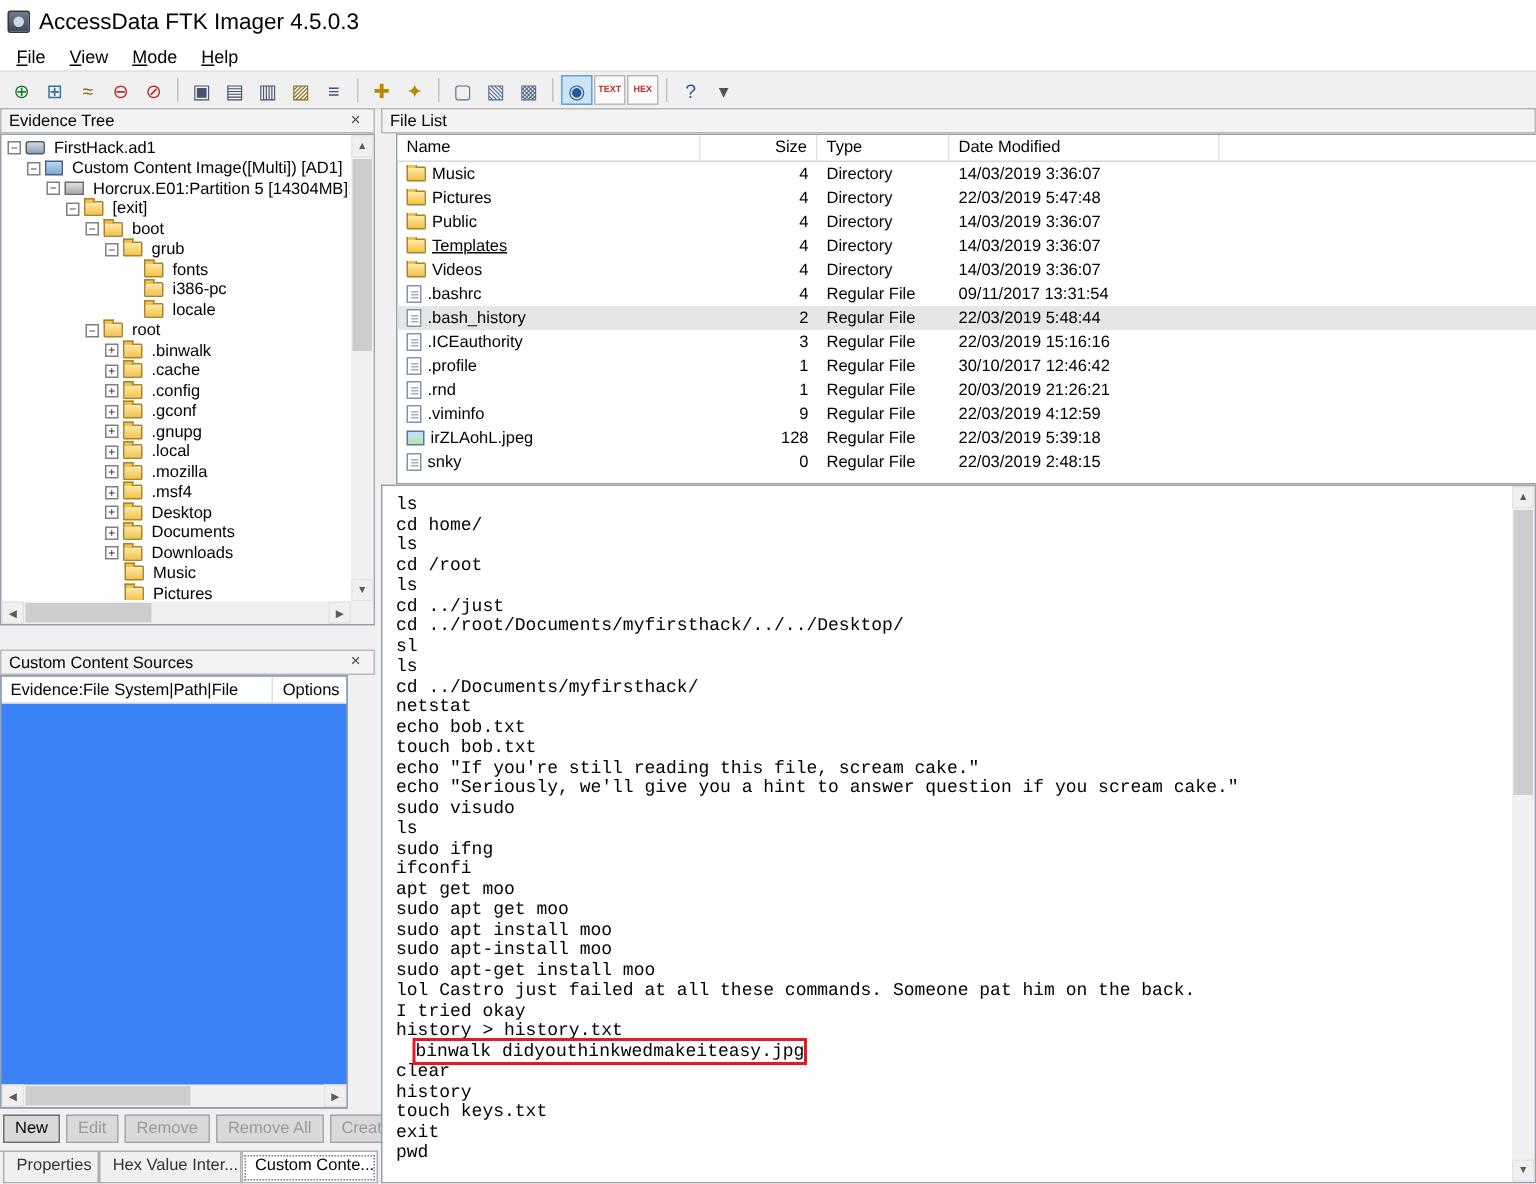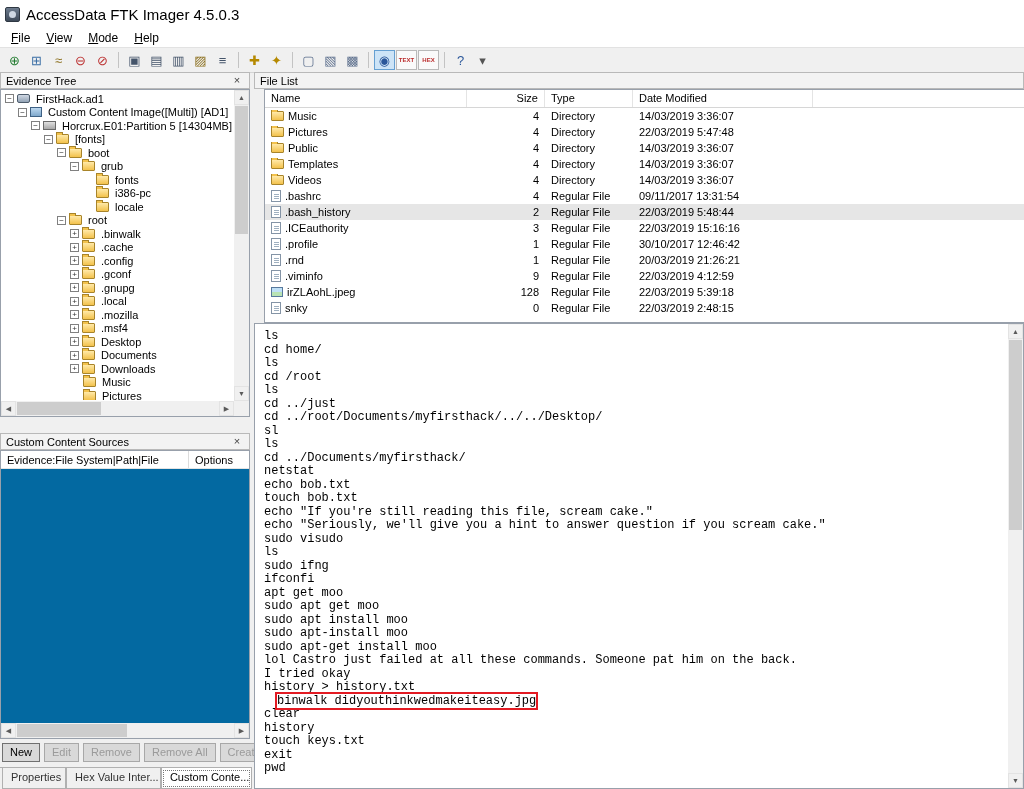--- a/index.html
+++ b/index.html
@@ -43,21 +43,21 @@
   
   .sb { background:#f0f0f0; position:absolute; }
   .sb-arrow { position:absolute; width:15px; height:15px; display:flex; align-items:center; justify-content:center; font-size:7px; color:#5a5a5a; background:#f0f0f0; border:1px solid #e3e3e3; }
   .sb-thumb { position:absolute; background:#cdcdcd; }
   .et-vscroll { right:0; top:0; width:15px; bottom:15px; }
   .et-hscroll { left:0; bottom:0; height:15px; right:15px; }
   .sb-corner { position:absolute; right:0; bottom:0; width:15px; height:15px; background:#f0f0f0; }
 
   
   .ccs-header { left:0; top:433px; width:250px; }
-  .ccs-body { position:absolute; left:0; top:450px; width:250px; height:289px; background:#0369a1; border:1px solid #98a0ab; overflow:hidden; }
+  .ccs-body { position:absolute; left:0; top:450px; width:232px; height:289px; background:#3b82f6; border:1px solid #98a0ab; overflow:hidden; }
   .ccs-cols { height:18px; display:flex; border-bottom:1px solid #e4e4e4; background:#fff; }
   .ccs-col { padding:3px 6px; white-space:nowrap; overflow:hidden; }
   .ccs-col.c1 { width:188px; border-right:1px solid #dcdcdc; }
   .ccs-hscroll { left:0; right:0; bottom:0; height:15px; }
 
   
   .btn-row { position:absolute; left:2px; top:743px; display:flex; gap:4px; }
   .btn { height:19px; padding:2px 7px 3px; background:#d9d9d9; border:1px solid #a8a8a8; font-size:11px; white-space:nowrap; }
   .btn.enabled { border-color:#707070; color:#000; }
   .btn.disabled { color:#9a9a9a; }
@@ -149,21 +149,21 @@
           <span class="node-label">Custom Content Image([Multi]) [AD1]</span>
         </div>
         <div class="tree-row" style="padding-left: 28px;">
           <span class="expand-box">−</span>
           <span class="node-icon icon-partition"></span>
           <span class="node-label">Horcrux.E01:Partition 5 [14304MB]:NONA</span>
         </div>
         <div class="tree-row" style="padding-left: 41px;">
           <span class="expand-box">−</span>
           <span class="node-icon icon-folder"></span>
-          <span class="node-label">[fonts]</span>
+          <span class="node-label">[exit]</span>
         </div>
         <div class="tree-row" style="padding-left: 54px;">
           <span class="expand-box">−</span>
           <span class="node-icon icon-folder"></span>
           <span class="node-label">boot</span>
         </div>
         <div class="tree-row" style="padding-left: 67px;">
           <span class="expand-box">−</span>
           <span class="node-icon icon-folder"></span>
           <span class="node-label">grub</span>
@@ -329,21 +329,21 @@
         <div class="fl-row">
           <div class="fl-cell" style="width: 202px;">
             <span class="fi icon-folder"></span>
             <span>Public</span>
           </div>
           <div class="fl-cell size-cell" style="width: 78px;">4</div>
           <div class="fl-cell" style="width: 88px;">Directory</div>
           <div class="fl-cell" style="width: 180px;">14/03/2019 3:36:07</div>
         </div>
         <div class="fl-row">
-          <div class="fl-cell" style="width: 202px;">
+          <div class="fl-cell" style="width: 202px; text-decoration: underline;">
             <span class="fi icon-folder"></span>
             <span>Templates</span>
           </div>
           <div class="fl-cell size-cell" style="width: 78px;">4</div>
           <div class="fl-cell" style="width: 88px;">Directory</div>
           <div class="fl-cell" style="width: 180px;">14/03/2019 3:36:07</div>
         </div>
         <div class="fl-row">
           <div class="fl-cell" style="width: 202px;">
             <span class="fi icon-folder"></span>

